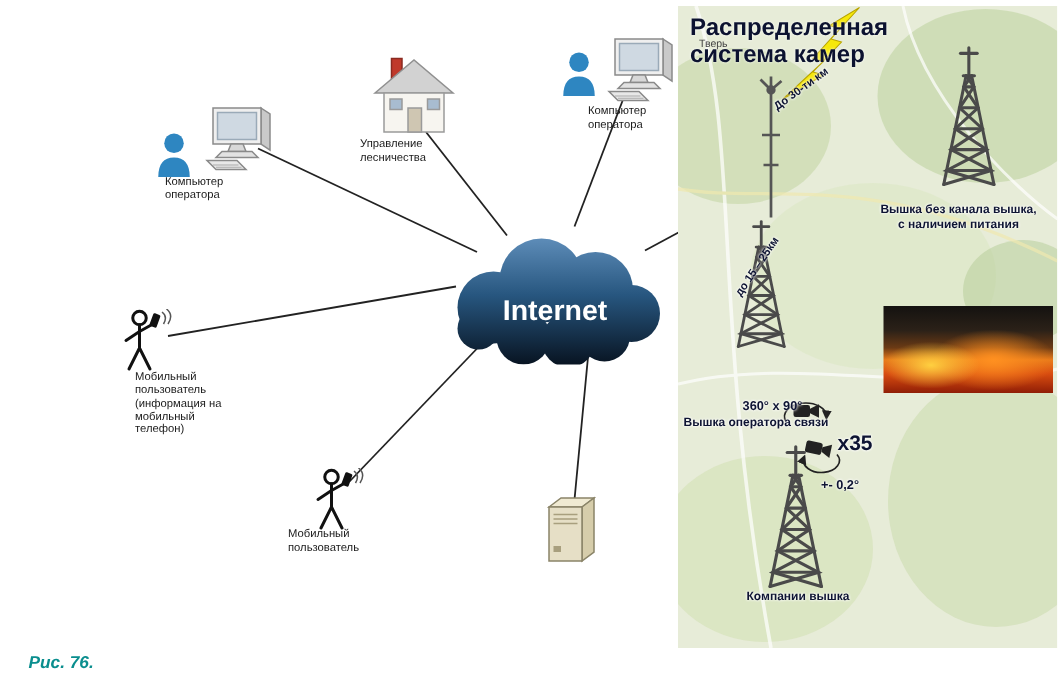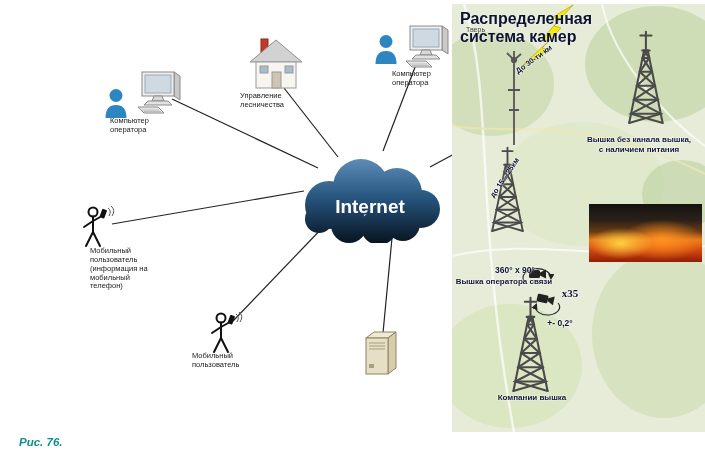--- a/index.html
+++ b/index.html
@@ -216,21 +216,21 @@
 
     <div class="maplbl rot-long" style="left:62px;top:64px;font-size:7.5px;">До 30-ти км</div>
     <div class="maplbl rot-short" style="left:36px;top:190px;font-size:7.5px;">до 15 – 25км</div>
 
     <div class="maplbl" style="left:124px;top:131px;width:126px;">Вышка без канала вышка,
 с наличием питания</div>
     <div class="maplbl" style="left:0;top:245px;width:104px;margin-top:28px;">Вышка оператора связи</div>
     <div class="maplbl" style="left:25px;top:389px;width:110px;">Компании вышка</div>
 
     <div class="maplbl" style="left:32px;top:261px;width:62px;font-size:8.5px;">360° х 90°</div>
-    <div class="maplbl" style="left:105px;top:283px;width:26px;font-size:11px;font-family:Liberation Serif, serif;">х35</div>
+    <div class="maplbl" style="left:105px;top:283px;width:26px;font-size:14px;">х35</div>
     <div class="maplbl" style="left:88px;top:314px;width:40px;font-size:8.5px;">+- 0,2°</div>
 
     <div id="fire-photo"></div>
   </div>
 
   <div id="caption">
     <span>Рис. 76.</span>
   </div>
 
 </div>

